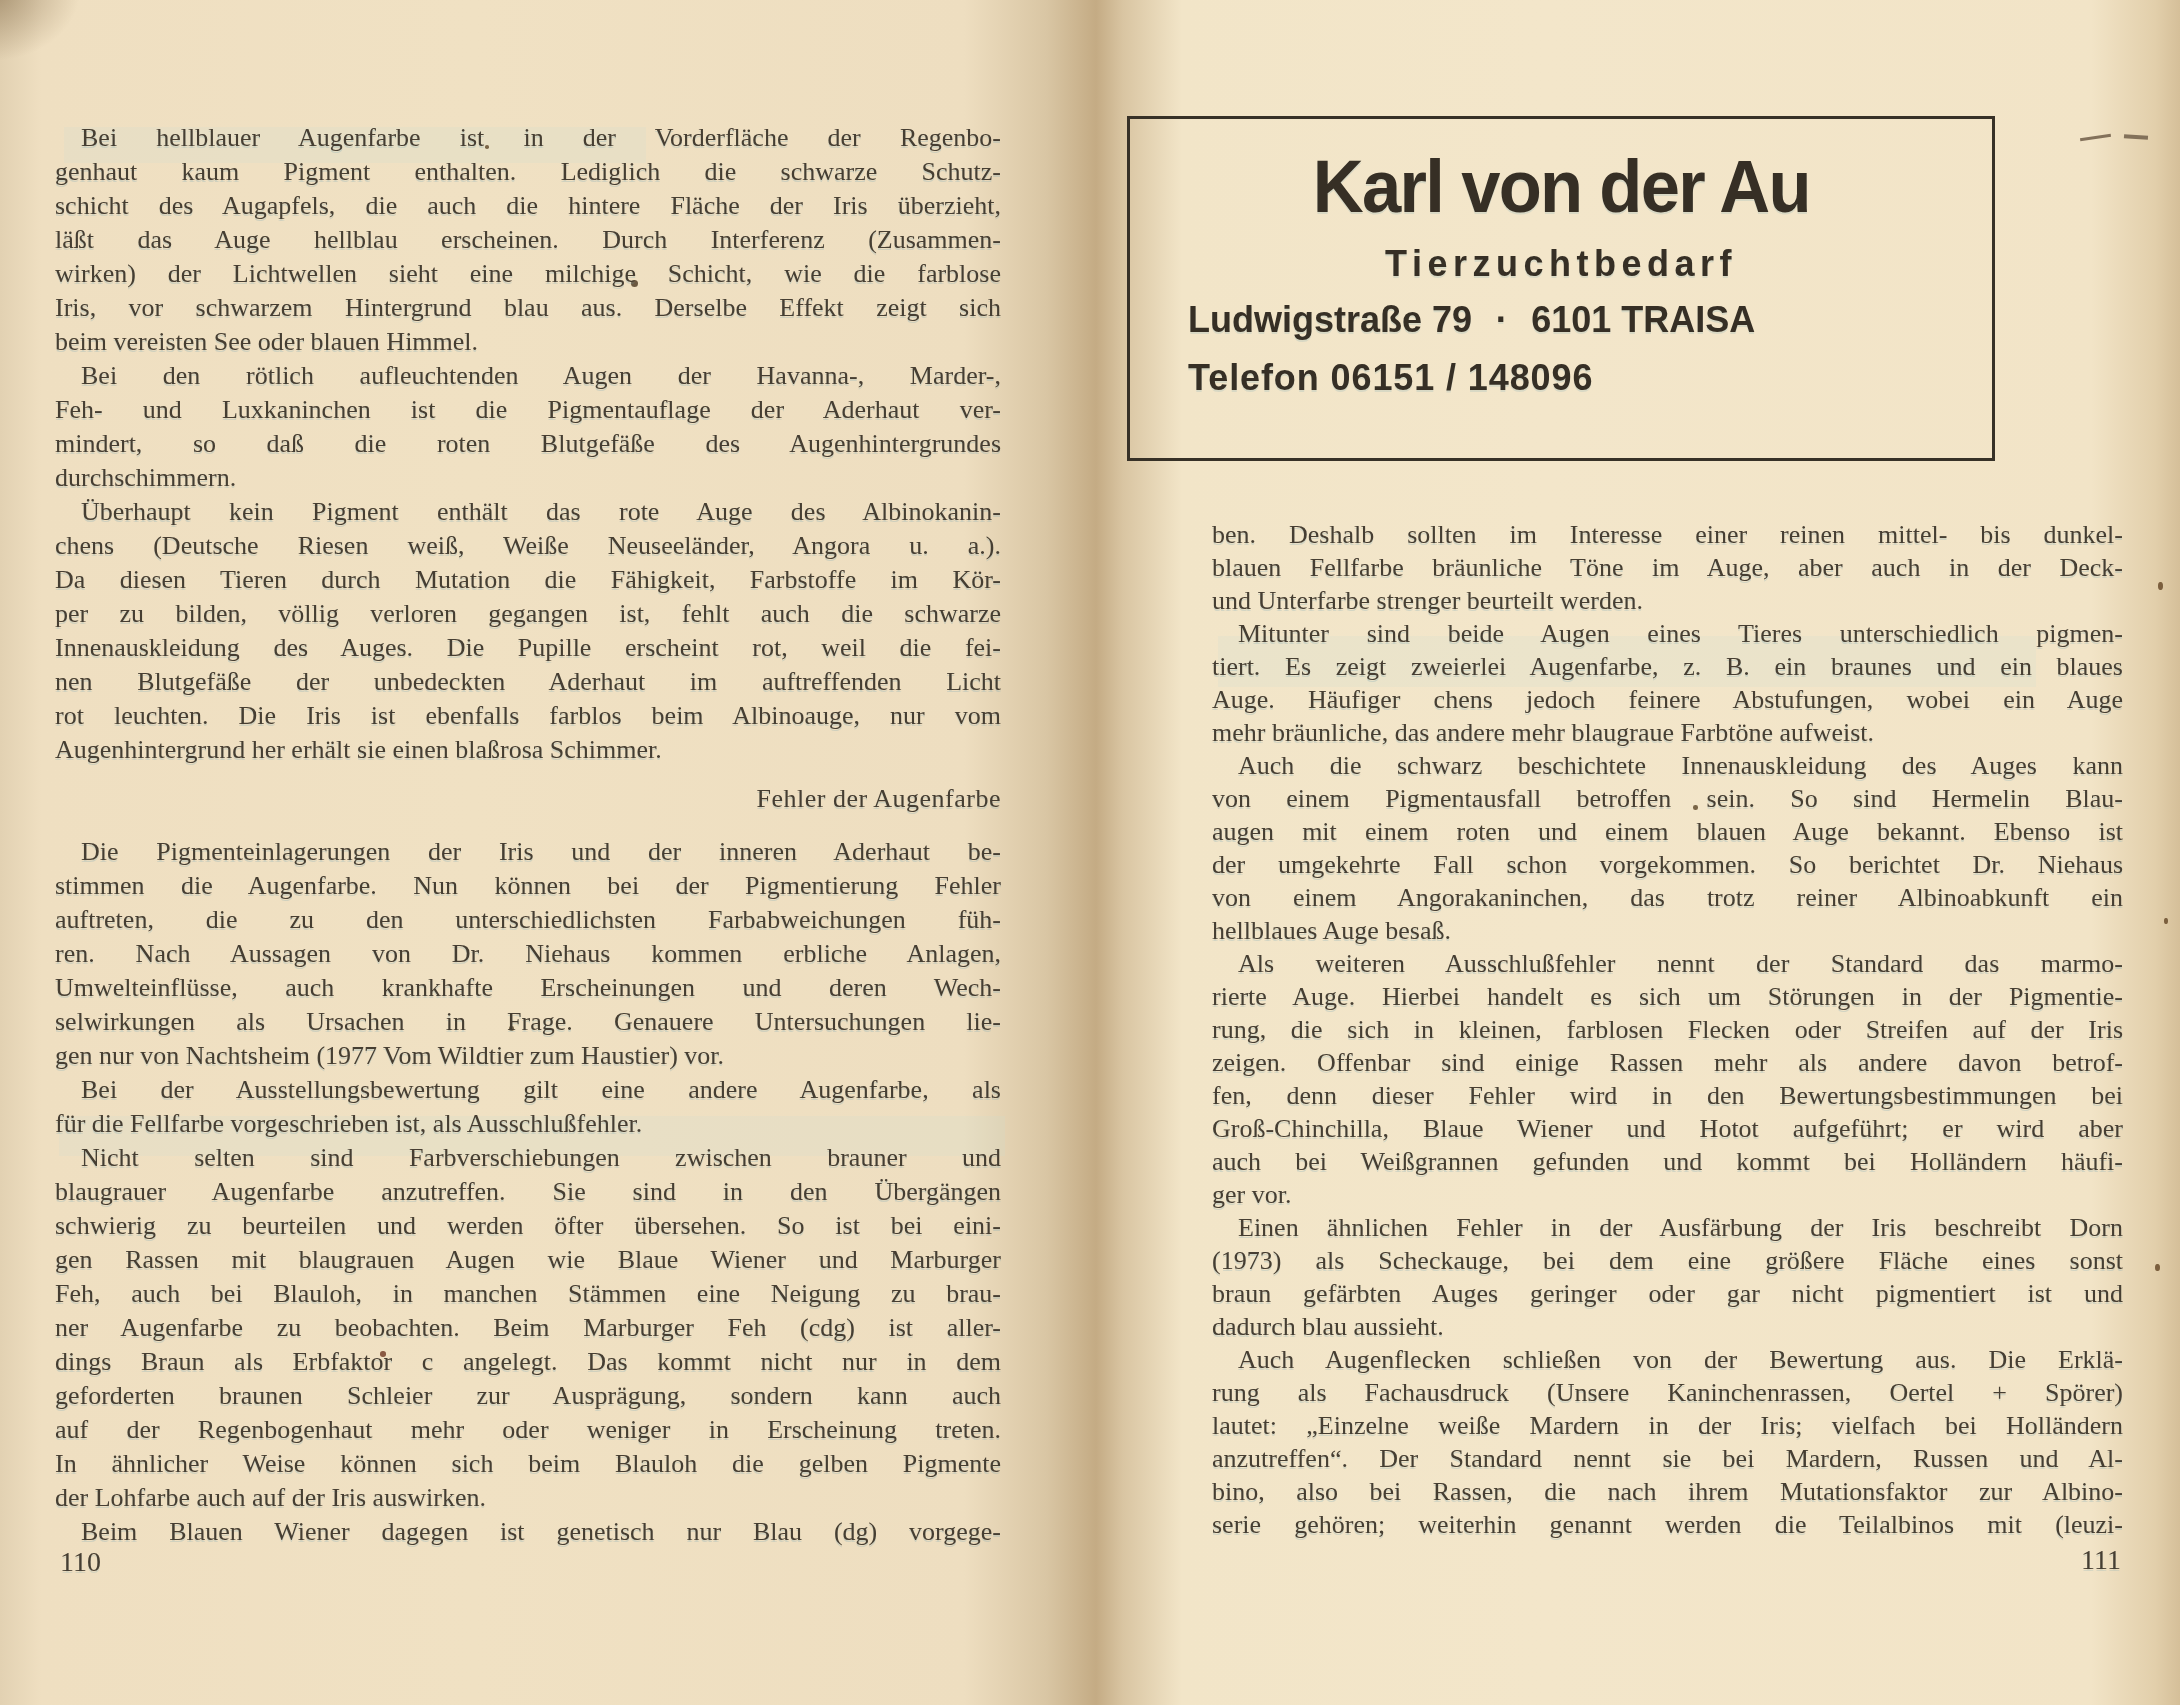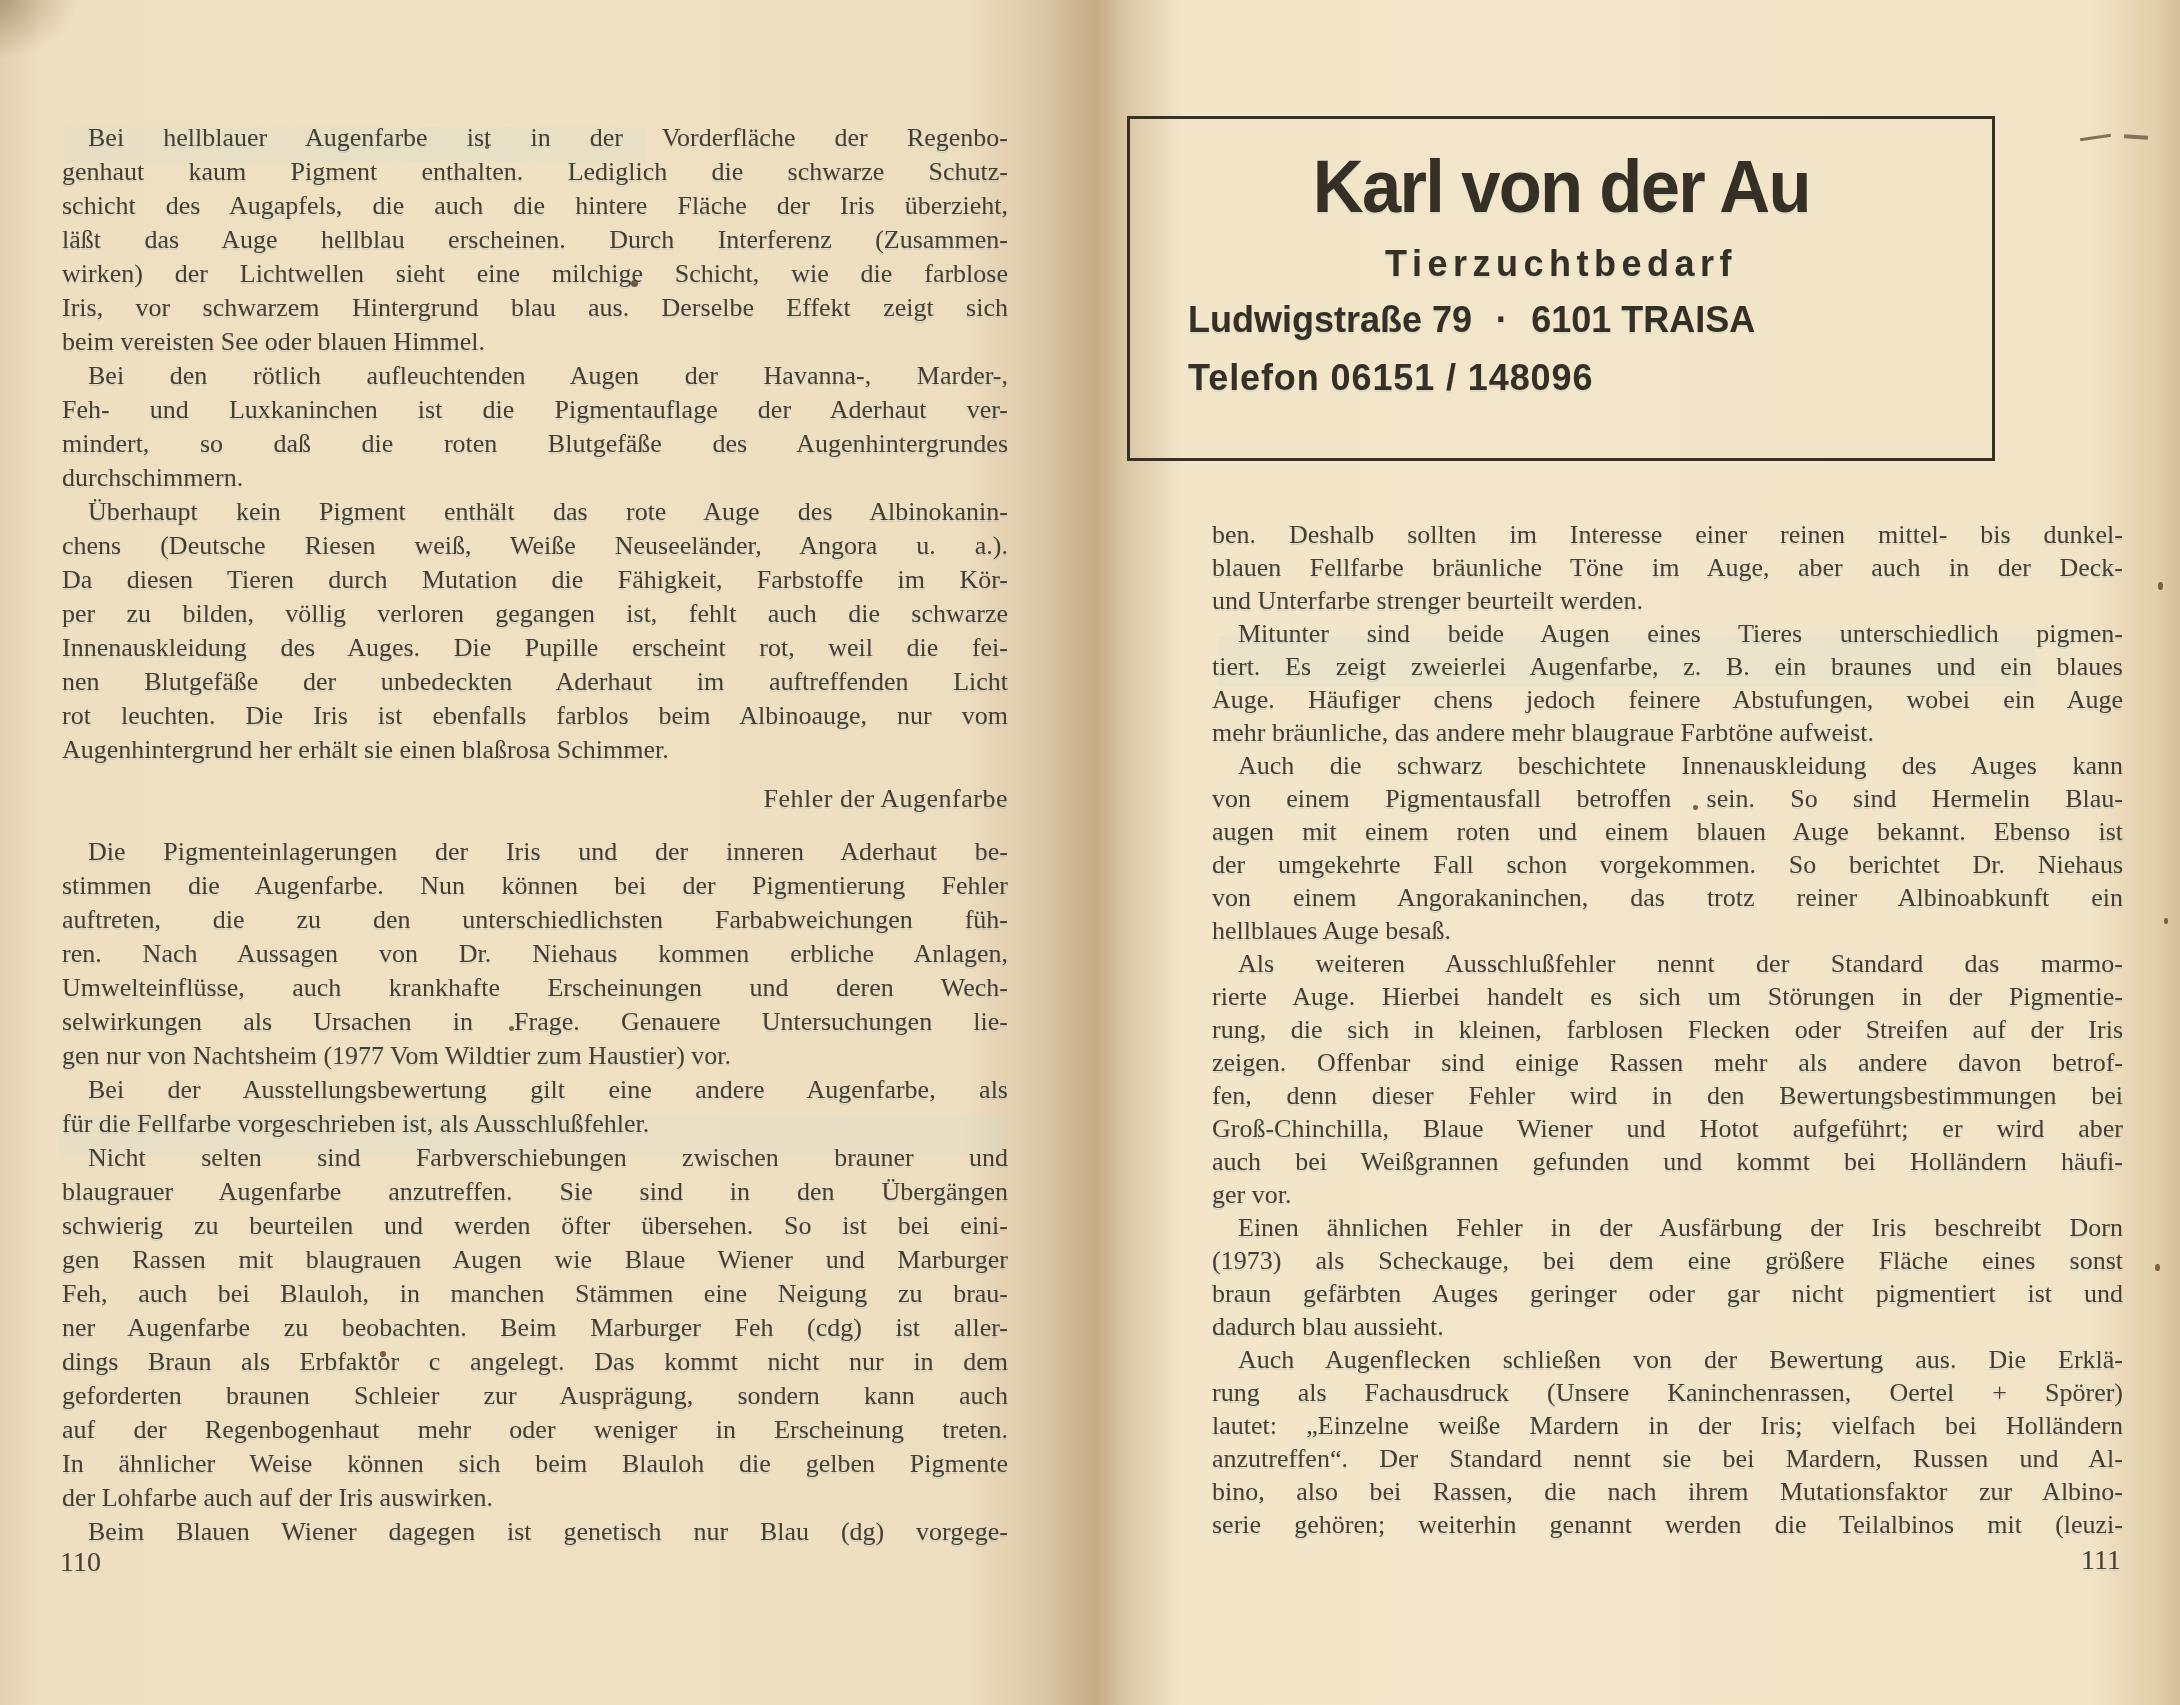--- a/index.html
+++ b/index.html
@@ -17,21 +17,21 @@
   }
   
   .streak{position:absolute;background:rgba(198,222,212,.18);pointer-events:none;}
   
   .speck{position:absolute;border-radius:50%;pointer-events:none;}
   .pencil{position:absolute;background:#83715a;pointer-events:none;}
 
   
   .textcol{position:absolute;color:#463e32;font-size:26px;
     text-shadow:0 1.8px 0 rgba(116,165,178,.25);}
-  .col-left{left:62px;top:121px;width:946px;}
+  .col-left{left:55px;top:121px;width:946px;}
   .col-right{left:1212px;top:518px;width:911px;}
   .line{line-height:34px;text-align:justify;text-align-last:justify;}
   .col-right .line{line-height:33px;}
   .line.ind{text-indent:26px;}
   .line.pe{text-align-last:left;}
   .section-heading{
     line-height:34px;margin-top:14.5px;margin-bottom:19px;
     text-align:right;letter-spacing:0.5px;
   }
   .pagenum{position:absolute;color:#463e32;font-size:28px;

